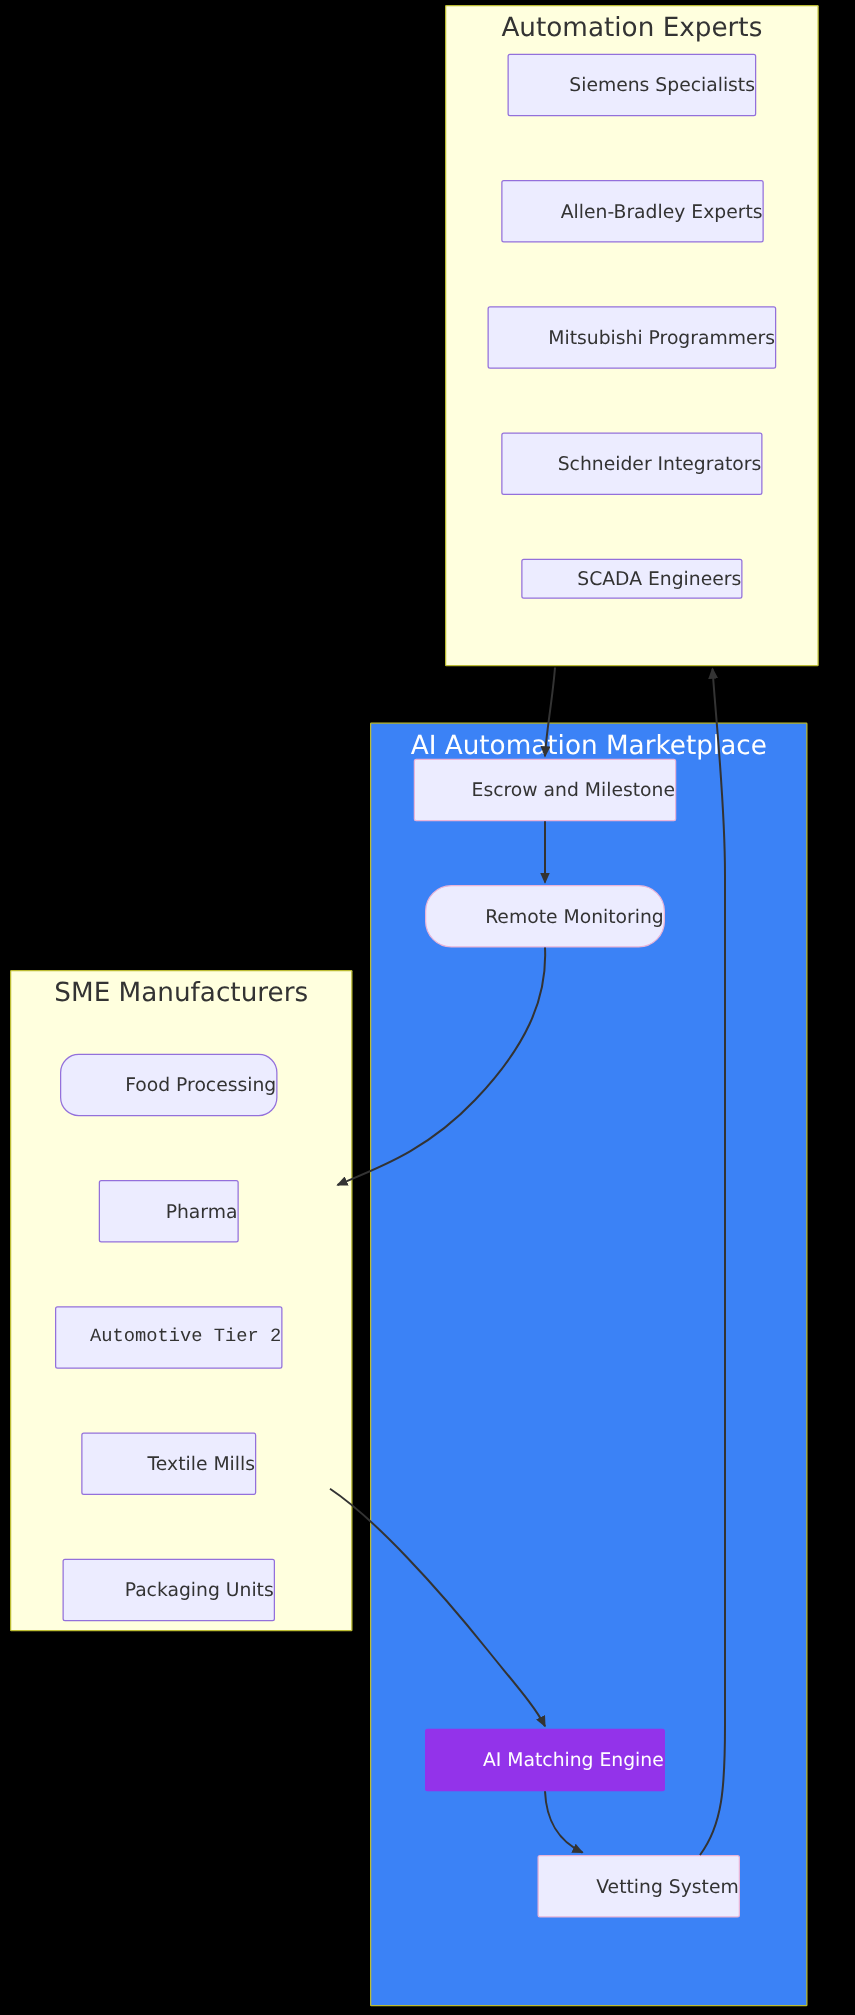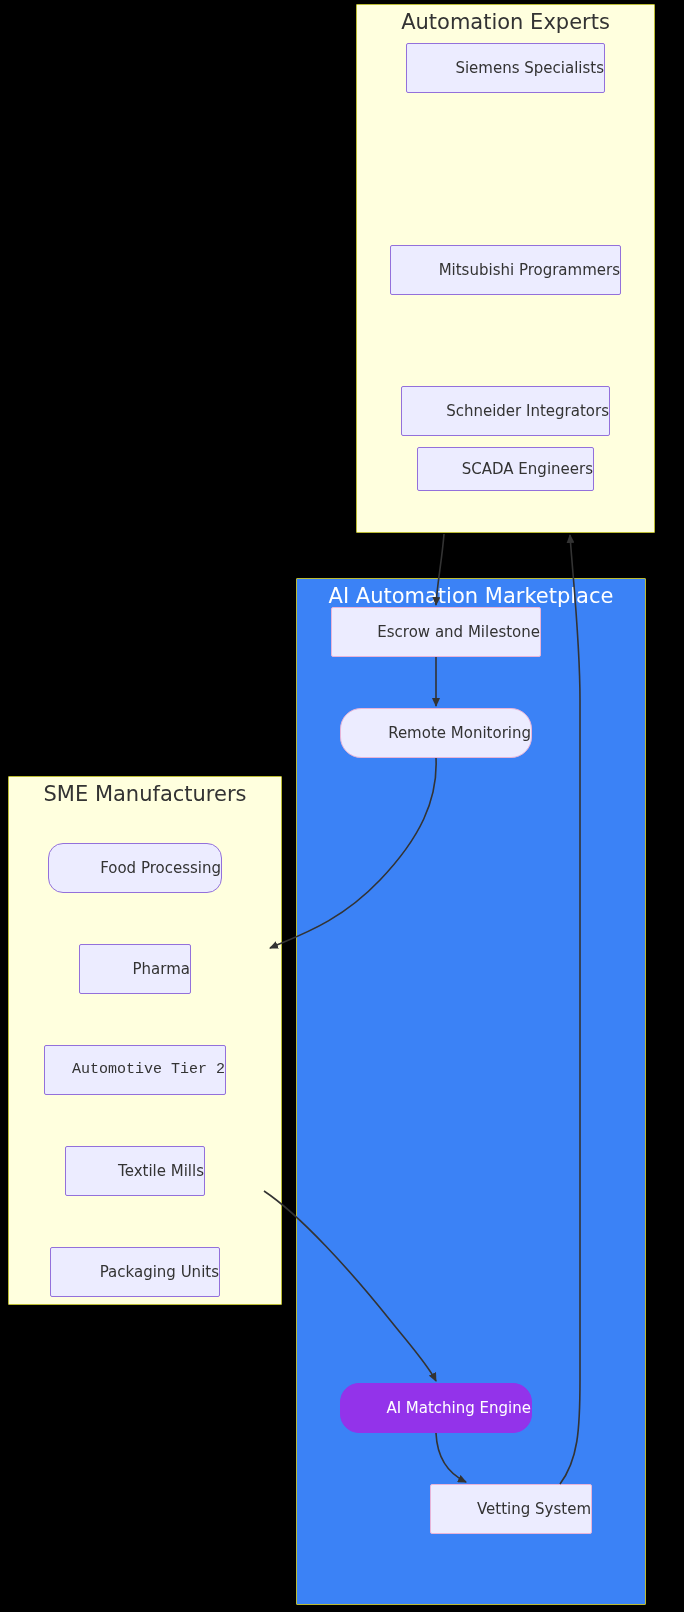--- a/index.html
+++ b/index.html
@@ -52,21 +52,20 @@
     text-align: center;
     padding-left: 47px;
   }
   .node.pinkish {
     border-color: #e8b4d8;
   }
   .node.highlight {
     background: #9333ea;
     border-color: #9333ea;
     color: #ffffff;
-    border-radius: 19px;
   }
   svg.edges {
     position: absolute;
     left: 0;
     top: 0;
     width: 684px;
     height: 1612px;
     overflow: visible;
     pointer-events: none;
   }
@@ -80,27 +79,30 @@
 <body>
 
 <div id="canvas">
 
   <div class="subgraph sg-yellow" style="left: 356px; top: 4px; width: 299px; height: 529px;">
       <div class="subgraph-title">Automation Experts</div>
     </div>
     <div class="node" style="left: 406px; top: 43px; width: 199px; height: 50px;">
       <span>Siemens Specialists</span>
     </div>
+    <div class="node" style="left: 401px; top: 144px; width: 210px; height: 50px;">
+      <span>Allen-Bradley Experts</span>
+    </div>
     <div class="node" style="left: 390px; top: 245px; width: 231px; height: 50px;">
       <span>Mitsubishi Programmers</span>
     </div>
-    <div class="node" style="left: 401px; top: 346px; width: 209px; height: 50px; margin-top: 40px;">
+    <div class="node" style="left: 401px; top: 346px; width: 209px; height: 50px;">
       <span>Schneider Integrators</span>
     </div>
-    <div class="node" style="left: 417px; top: 447px; width: 177px; height: 44px;">
+    <div class="node" style="left: 417px; top: 447px; width: 177px; height: 32px;">
       <span>SCADA Engineers</span>
     </div>
     <div class="subgraph sg-blue" style="left: 296px; top: 578px; width: 350px; height: 1027px;">
       <div class="subgraph-title">AI Automation Marketplace</div>
     </div>
     <div class="node pinkish" style="left: 331px; top: 607px; width: 210px; height: 50px;">
       <span>Escrow and Milestone</span>
     </div>
     <div class="node pinkish" style="left: 340px; top: 708px; width: 192px; height: 50px; border-radius: 21px;">
       <span>Remote Monitoring</span>

